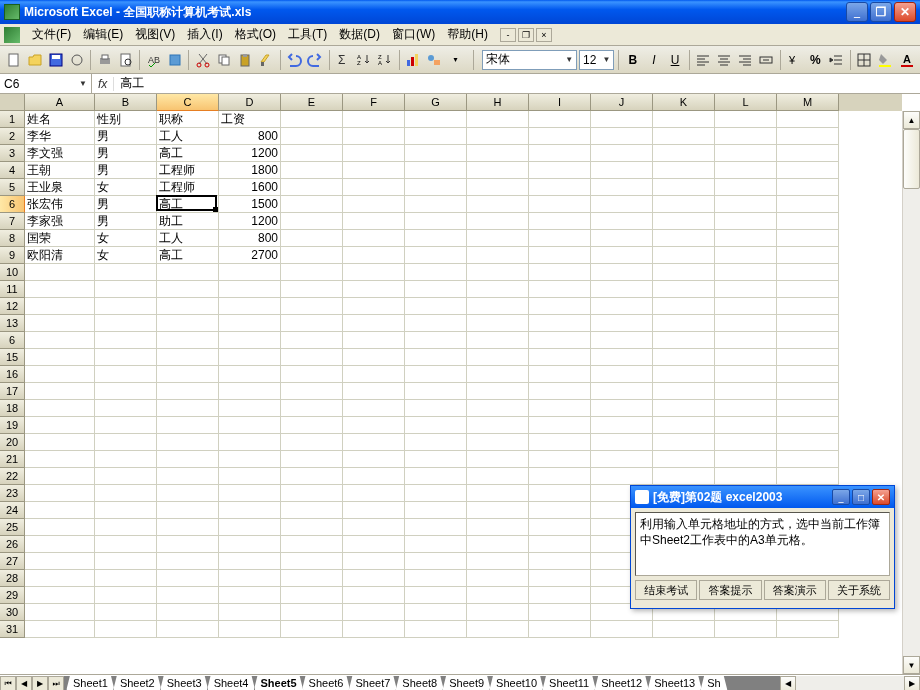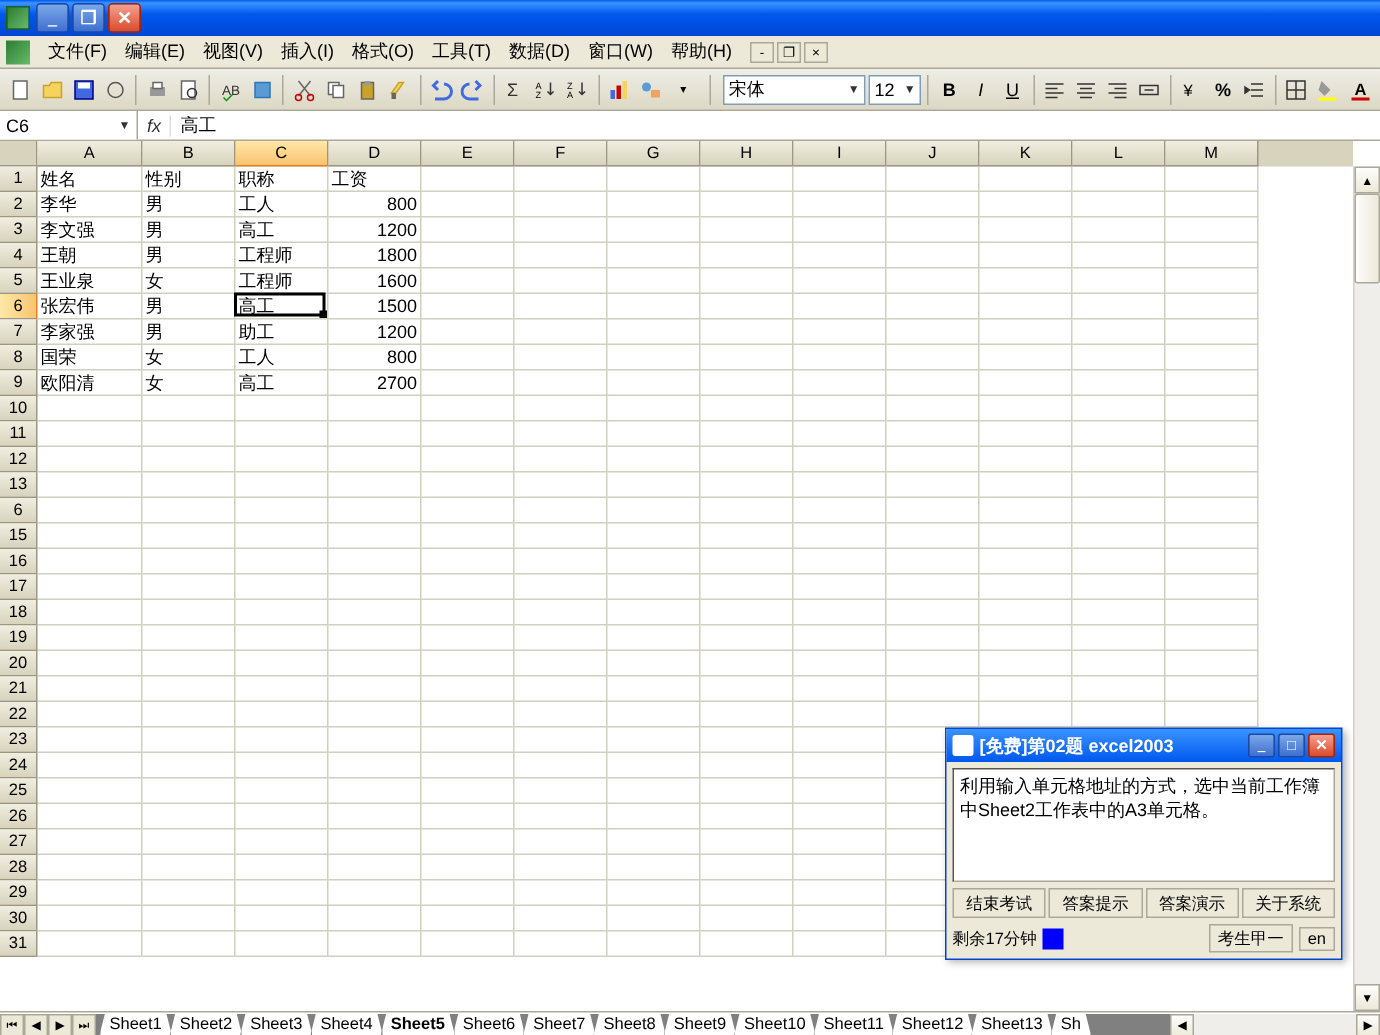--- a/index.html
+++ b/index.html
@@ -70,31 +70,32 @@
 
 .exam-dialog { position: absolute; left: 630px; top: 485px; width: 265px; background: #ece9d8; border: 1px solid #0046d5; box-shadow: 2px 2px 5px rgba(0,0,0,0.3); }
 .exam-dialog .dlg-title { height: 22px; background: linear-gradient(to bottom,#3a93ff 0%,#0058ee 100%); color: white; display: flex; align-items: center; padding: 0 4px; font-weight: bold; }
 .exam-dialog .dlg-title .dlg-ico { width: 14px; height: 14px; background: #fff; margin-right: 4px; border-radius: 2px; }
 .exam-dialog .dlg-title .spacer { flex: 1; }
 .exam-dialog .dlg-title .dlg-btn { width: 18px; height: 16px; background: linear-gradient(to bottom,#7ba7e8,#3e6fd0); border: 1px solid #1a4aa3; border-radius: 2px; margin-left: 2px; display: flex; align-items: center; justify-content: center; font-family: Tahoma; font-size: 10px; font-weight: bold; }
 .exam-dialog .dlg-title .dlg-btn.close { background: linear-gradient(to bottom,#f4a191,#dc4a2a); border-color: #a02510; }
 .exam-dialog .dlg-body { padding: 4px; }
 .exam-dialog .btn-row { display: flex; gap: 2px; margin-bottom: 4px; }
 .exam-dialog .ex-btn { flex: 1; height: 20px; background: #ece9d8; border: 1px solid #aca899; font-size: 11px; display: flex; align-items: center; justify-content: center; cursor: default; padding: 0 3px; white-space: nowrap; }
-.exam-dialog .ex-text { background: white; border: 1px inset #aca899; padding: 4px; height: 76px; font-size: 12px; margin-bottom: 4px; line-height: 1.3; }
+.exam-dialog .ex-text { background: white; border: 1px inset #aca899; padding: 4px; height: 64px; font-size: 12px; margin-bottom: 4px; line-height: 1.3; }
 .exam-dialog .ex-foot { display: flex; align-items: center; gap: 4px; font-size: 11px; }
 .exam-dialog .prog { width: 14px; height: 14px; background: blue; }
 .exam-dialog .ex-foot .spacer { flex: 1; }
 .exam-dialog .mini-btn { border: 1px solid #aca899; background: #ece9d8; padding: 1px 5px; font-size: 11px; }
 </style>
 </head>
 <body>
 
 <div class="title-bar">
   <div class="app-icon"></div>
+  <div class="title-text">Microsoft Excel - 全国职称计算机考试.xls</div>
   <div class="win-buttons">
     <div class="win-btn">_</div>
     <div class="win-btn">❐</div>
     <div class="win-btn close">✕</div>
   </div>
 </div>
 
 <div class="menu-bar">
   <div class="file-ico"></div>
   <div class="menu-item">文件(F)</div>
@@ -887,21 +888,14 @@
     <div class="dlg-btn close">✕</div>
   </div>
   <div class="dlg-body">
     <div class="ex-text">利用输入单元格地址的方式，选中当前工作簿中Sheet2工作表中的A3单元格。</div>
     <div class="btn-row">
       <div class="ex-btn">结束考试</div>
       <div class="ex-btn">答案提示</div>
       <div class="ex-btn">答案演示</div>
       <div class="ex-btn">关于系统</div>
     </div>
-    <div class="ex-foot">
-      <span>剩余17分钟</span>
-      <div class="prog"></div>
-      <div class="spacer"></div>
-      <span class="mini-btn">考生甲一</span>
-      <span class="mini-btn">en</span>
-    </div>
   </div>
 </div>
 
 </body></html>

